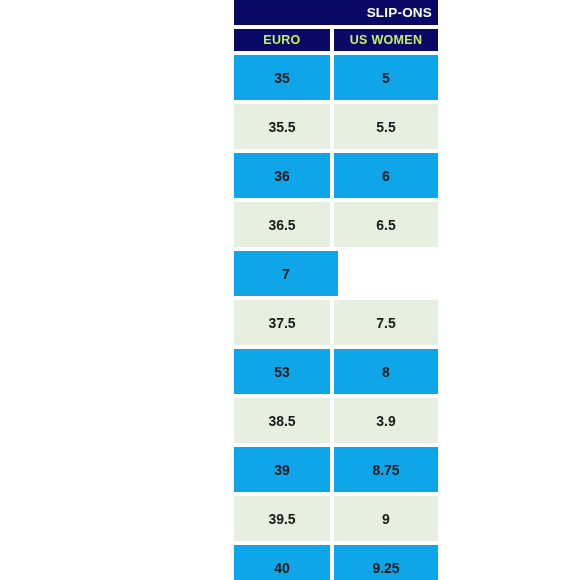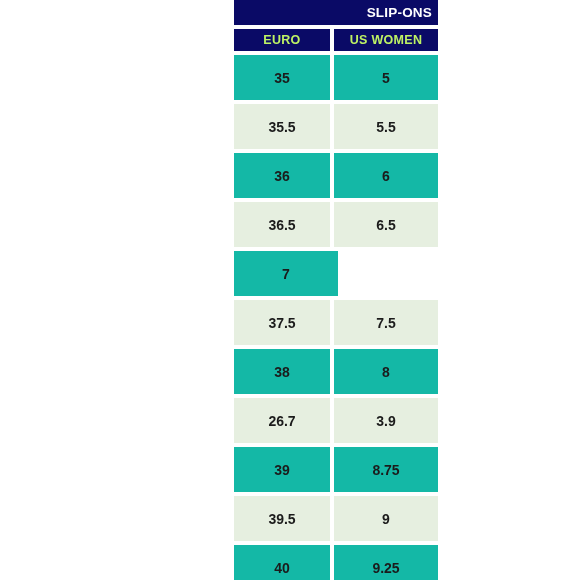--- a/index.html
+++ b/index.html
@@ -93,21 +93,21 @@
     height: 45px;
     display: flex;
     align-items: center;
     justify-content: center;
     font-size: 14px;
     font-weight: 600;
     color: #1b1b1b;
     box-sizing: border-box;
   }
 
-  .row-cream .data-cell { background: #14b8a6; }
+  .row-cream .data-cell { background: #0ea5e9; }
   .row-green .data-cell { background: #e6efe0; }
 
 </style>
 </head>
 <body>
 
 <div class="size-chart-root">
 
   <div class="table-clip">
     <div class="table-inner">
@@ -151,27 +151,27 @@
 
       </div>
 
       <div class="data-row row-green">
         <div class="data-cell col-euro">37.5</div>
         <div class="data-cell col-uswmn">7.5</div>
 
       </div>
 
       <div class="data-row row-cream">
-        <div class="data-cell col-euro">38</div>
+        <div class="data-cell col-euro">53</div>
         <div class="data-cell col-uswmn">8</div>
 
       </div>
 
       <div class="data-row row-green">
-        <div class="data-cell col-euro">26.7</div>
+        <div class="data-cell col-euro">38.5</div>
         <div class="data-cell col-uswmn">3.9</div>
 
       </div>
 
       <div class="data-row row-cream">
         <div class="data-cell col-euro">39</div>
         <div class="data-cell col-uswmn">8.75</div>
 
       </div>
 

